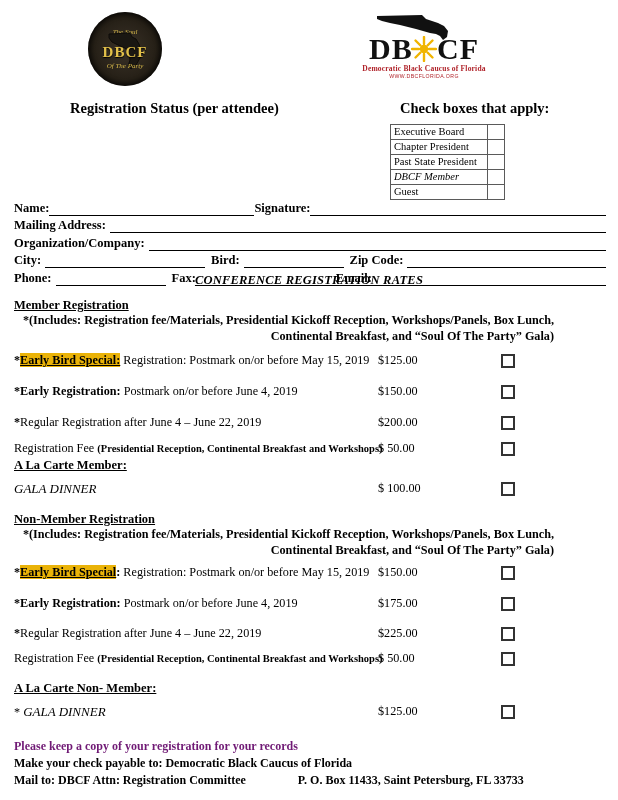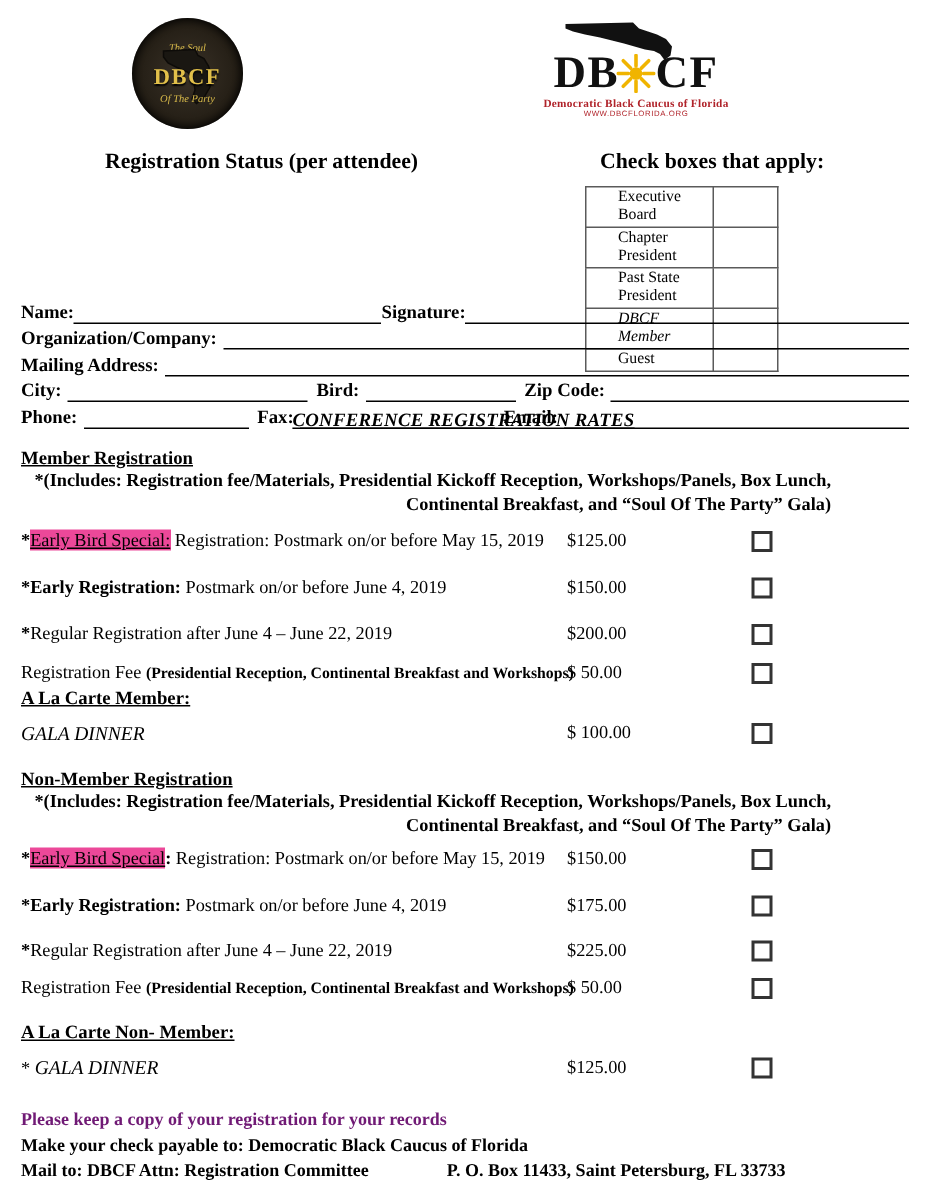--- a/index.html
+++ b/index.html
@@ -85,21 +85,21 @@
 
   
   .status-table {
     position: absolute; left: 390px; top: 124px;
     width: 115px;
     border-collapse: collapse;
   }
   .status-table td {
     border: 1px solid #5a5a5a;
     font-size: 10.5px;
-    padding: 1px 21px;
+    padding: 1px 3px;
     height: 14.6px;
     line-height: 12px;
   }
   .status-table td.box-col { width: 17px; }
   .status-table td.italic { font-style: italic; }
 
   
   .fields { position: absolute; left: 14px; top: 198px; width: 592px; }
   .frow {
     display: flex; align-items: flex-end;
@@ -142,22 +142,22 @@
     position: relative;
     height: 17px;
     font-size: 12.2px;
     line-height: 17px;
     white-space: nowrap;
   }
   .rate-label { position: absolute; left: 0; top: 0; }
   .rate-label .star { font-weight: bold; }
   .rate-label b { font-weight: bold; }
   .rate-label .hl {
-    background: #ec4899;
-    font-weight: normal;
+    background: #eab308;
+    font-weight: bold;
     text-decoration: underline;
   }
   .rate-label .small-bold { font-weight: bold; font-size: 10.5px; }
   .rate-label .ital { font-style: italic; font-size: 13px; }
   .rate-price { position: absolute; left: 364px; top: 0; font-size: 12.2px; text-align: center; }
   .rate-box {
     position: absolute; left: 487px; top: 2px;
     width: 14px; height: 14px;
     border: 2px solid #333;
     background: #fff;
@@ -243,26 +243,26 @@
   <div class="fields">
 
     <div class="frow">
       <span class="flabel">Name:</span>
       <span class="fline" style="width:205px"></span>
       <span class="flabel">Signature:</span>
       <span class="fline grow"></span>
     </div>
 
     <div class="frow">
+      <span class="flabel">Mailing Address:</span>
+      <span class="fline grow" style="margin-left:4px"></span>
+    </div>
+
+    <div class="frow">
       <span class="flabel">Organization/Company:</span>
-      <span class="fline grow" style="margin-left:4px"></span>
-    </div>
-
-    <div class="frow">
-      <span class="flabel">Mailing Address:</span>
       <span class="fline grow" style="margin-left:4px"></span>
     </div>
 
     <div class="frow">
       <span class="flabel">City:</span>
       <span class="fline" style="width:160px;margin-left:4px"></span>
       <span class="flabel" style="margin-left:6px">Bird:</span>
       <span class="fline" style="width:100px;margin-left:4px"></span>
       <span class="flabel" style="margin-left:6px">Zip Code:</span>
       <span class="fline grow" style="margin-left:4px"></span>

